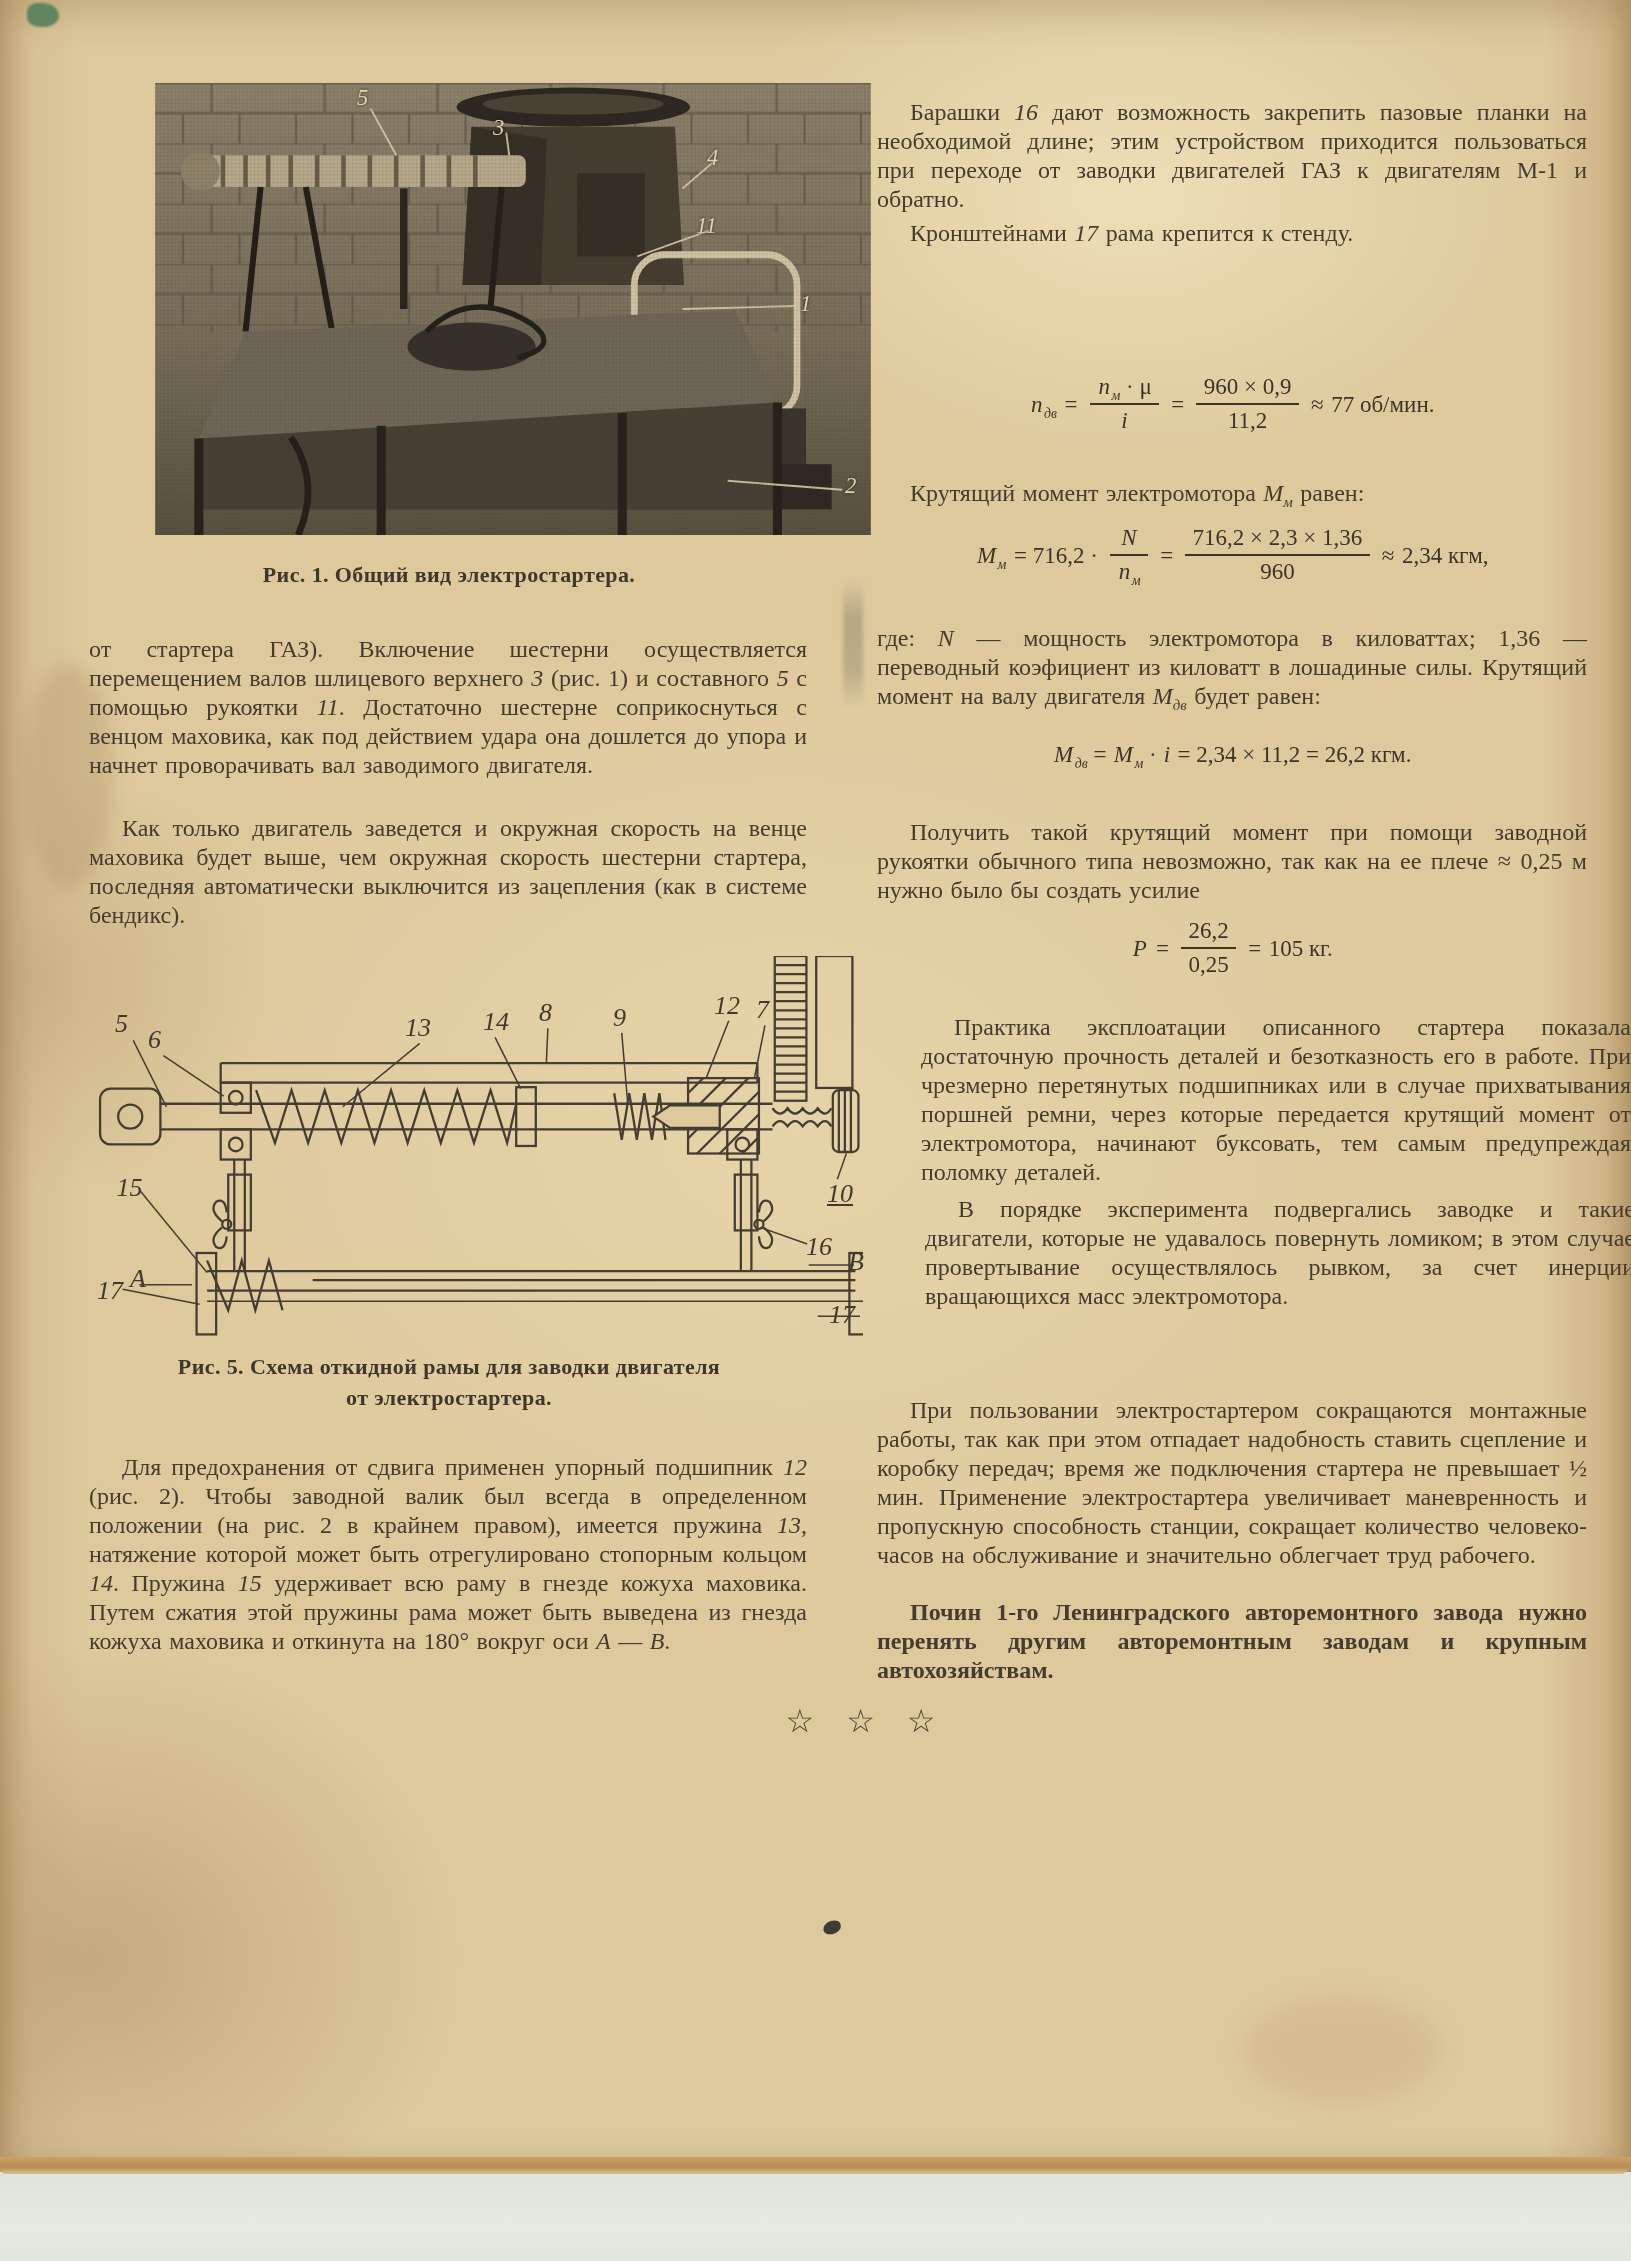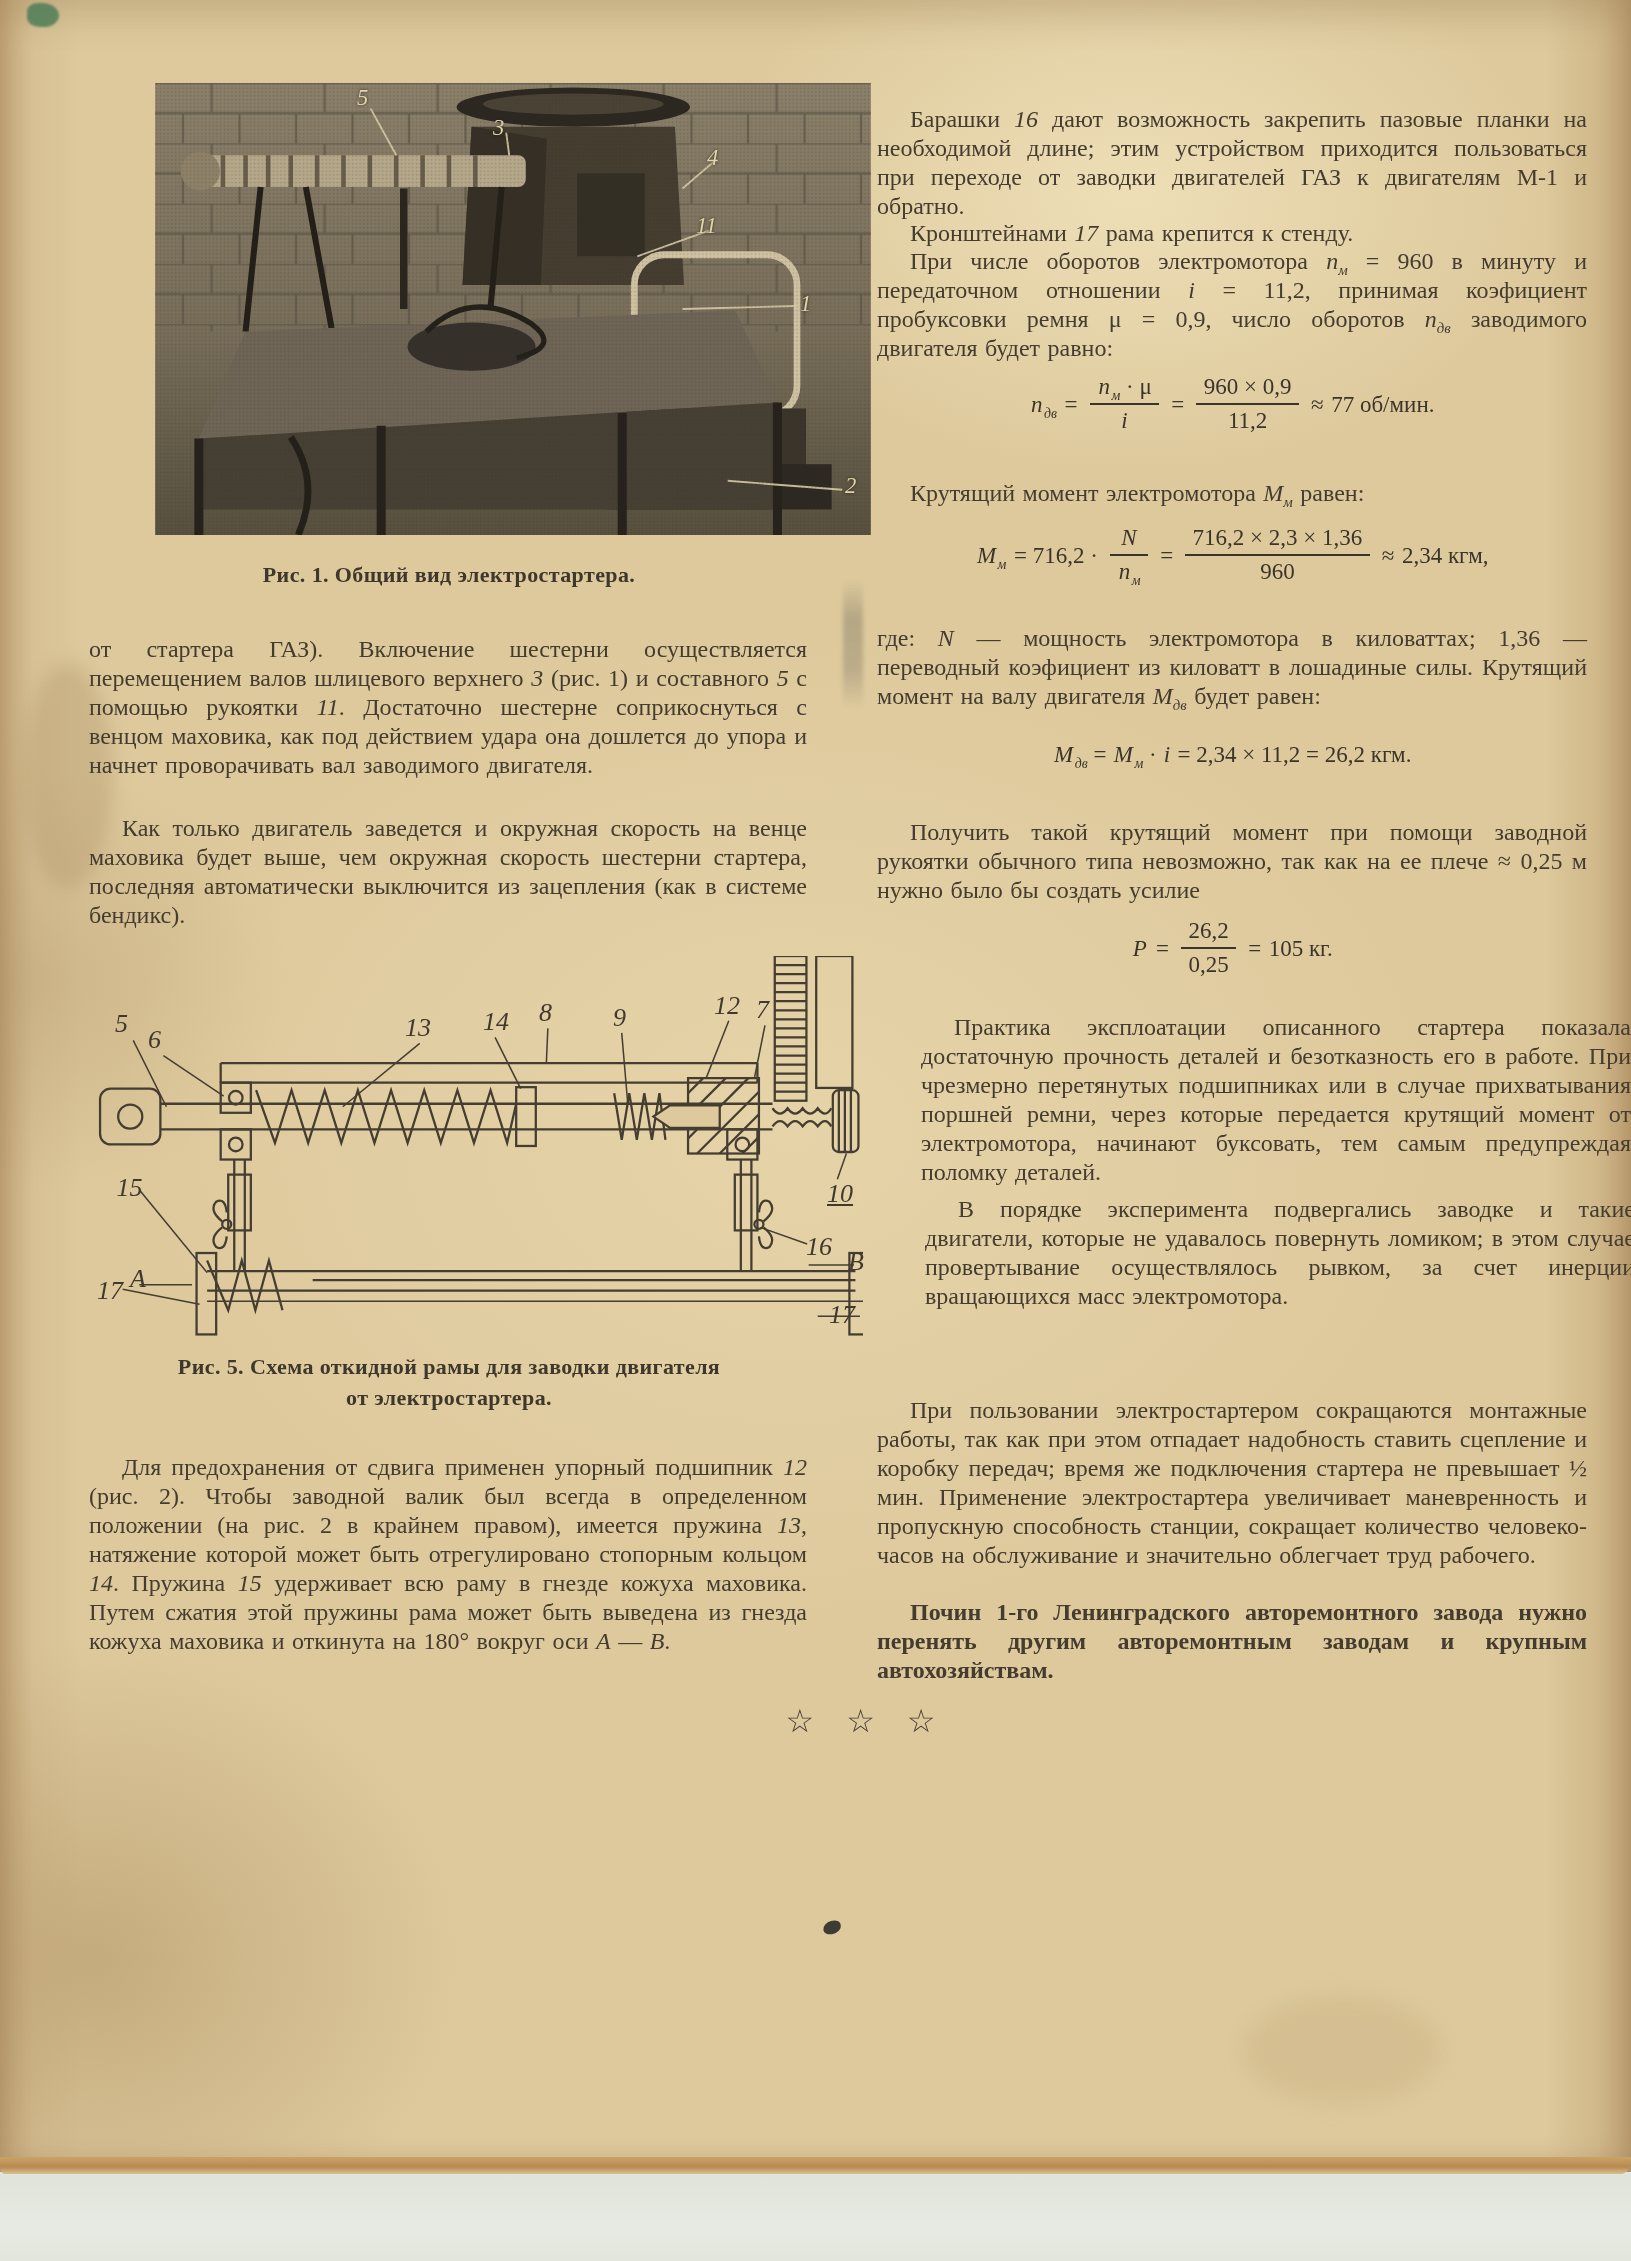--- a/index.html
+++ b/index.html
@@ -221,23 +221,22 @@
     <span class="fig2-label" style="left:754px;top:291px;">B</span>
     <span class="fig2-label" style="left:3px;top:320px;">17</span>
     <span class="fig2-label" style="left:735px;top:344px;">17</span>
   </div>
 
   <div class="caption" style="top:1354px;">Рис. 5. Схема откидной рамы для заводки двигателя</div>
   <div class="caption" style="top:1385px;">от электростартера.</div>
 
   <div class="para left-col indent" style="top:1453px;">Для предохранения от сдвига применен упорный подшипник <i>12</i> (рис. 2). Чтобы заводной валик был всегда в определенном положении (на рис. 2 в крайнем правом), имеется пружина <i>13</i>, натяжение которой может быть отрегулировано стопорным кольцом <i>14</i>. Пружина <i>15</i> удерживает всю раму в гнезде кожуха маховика. Путем сжатия этой пружины рама может быть выведена из гнезда кожуха маховика и откинута на 180° вокруг оси <i>A</i> — <i>B</i>.</div>
 
-  <div class="para right-col indent" style="top:98px;margin-top:7px;">Барашки <i>16</i> дают возможность закрепить пазовые планки на необходимой длине; этим устройством приходится пользоваться при переходе от заводки двигателей ГАЗ к двигателям М-1 и обратно.</div>
+  <div class="para right-col indent" style="top:98px;">Барашки <i>16</i> дают возможность закрепить пазовые планки на необходимой длине; этим устройством приходится пользоваться при переходе от заводки двигателей ГАЗ к двигателям М-1 и обратно.</div>
   <div class="para right-col indent" style="top:219px;">Кронштейнами <i>17</i> рама крепится к стенду.</div>
-  <div class="para right-col indent" style="top:247px;">При числе оборотов электромотора <i>n</i><sub>м</sub> = 960 в минуту и передаточном отношении <i>i</i> = 11,2, принимая коэфициент пробуксовки ремня μ = 0,9, число оборотов <i>n</i><sub>дв</sub> заводимого двигателя будет равно:</div>
 
   <div class="formula" style="top:377px;">
     <span><i>n</i><sub>дв</sub></span><span class="feq">=</span><span class="frac"><span class="num"><i>n</i><sub>м</sub><span> · μ</span></span><span class="den"><i>i</i></span></span><span class="feq">=</span><span class="frac"><span class="num">960 × 0,9</span><span class="den">11,2</span></span><span class="feq">≈</span><span>77 об/мин.</span>
   </div>
 
   <div class="para right-col indent" style="top:479px;">Крутящий момент электромотора <i>M</i><sub>м</sub> равен:</div>
 
   <div class="formula" style="top:528px;">
     <span><i>M</i><sub>м</sub></span><span class="feq">= 716,2 ·</span><span class="frac"><span class="num"><i>N</i></span><span class="den"><i>n</i><sub>м</sub></span></span><span class="feq">=</span><span class="frac"><span class="num">716,2 × 2,3 × 1,36</span><span class="den">960</span></span><span class="feq">≈</span><span>2,34 кгм,</span>
   </div>

